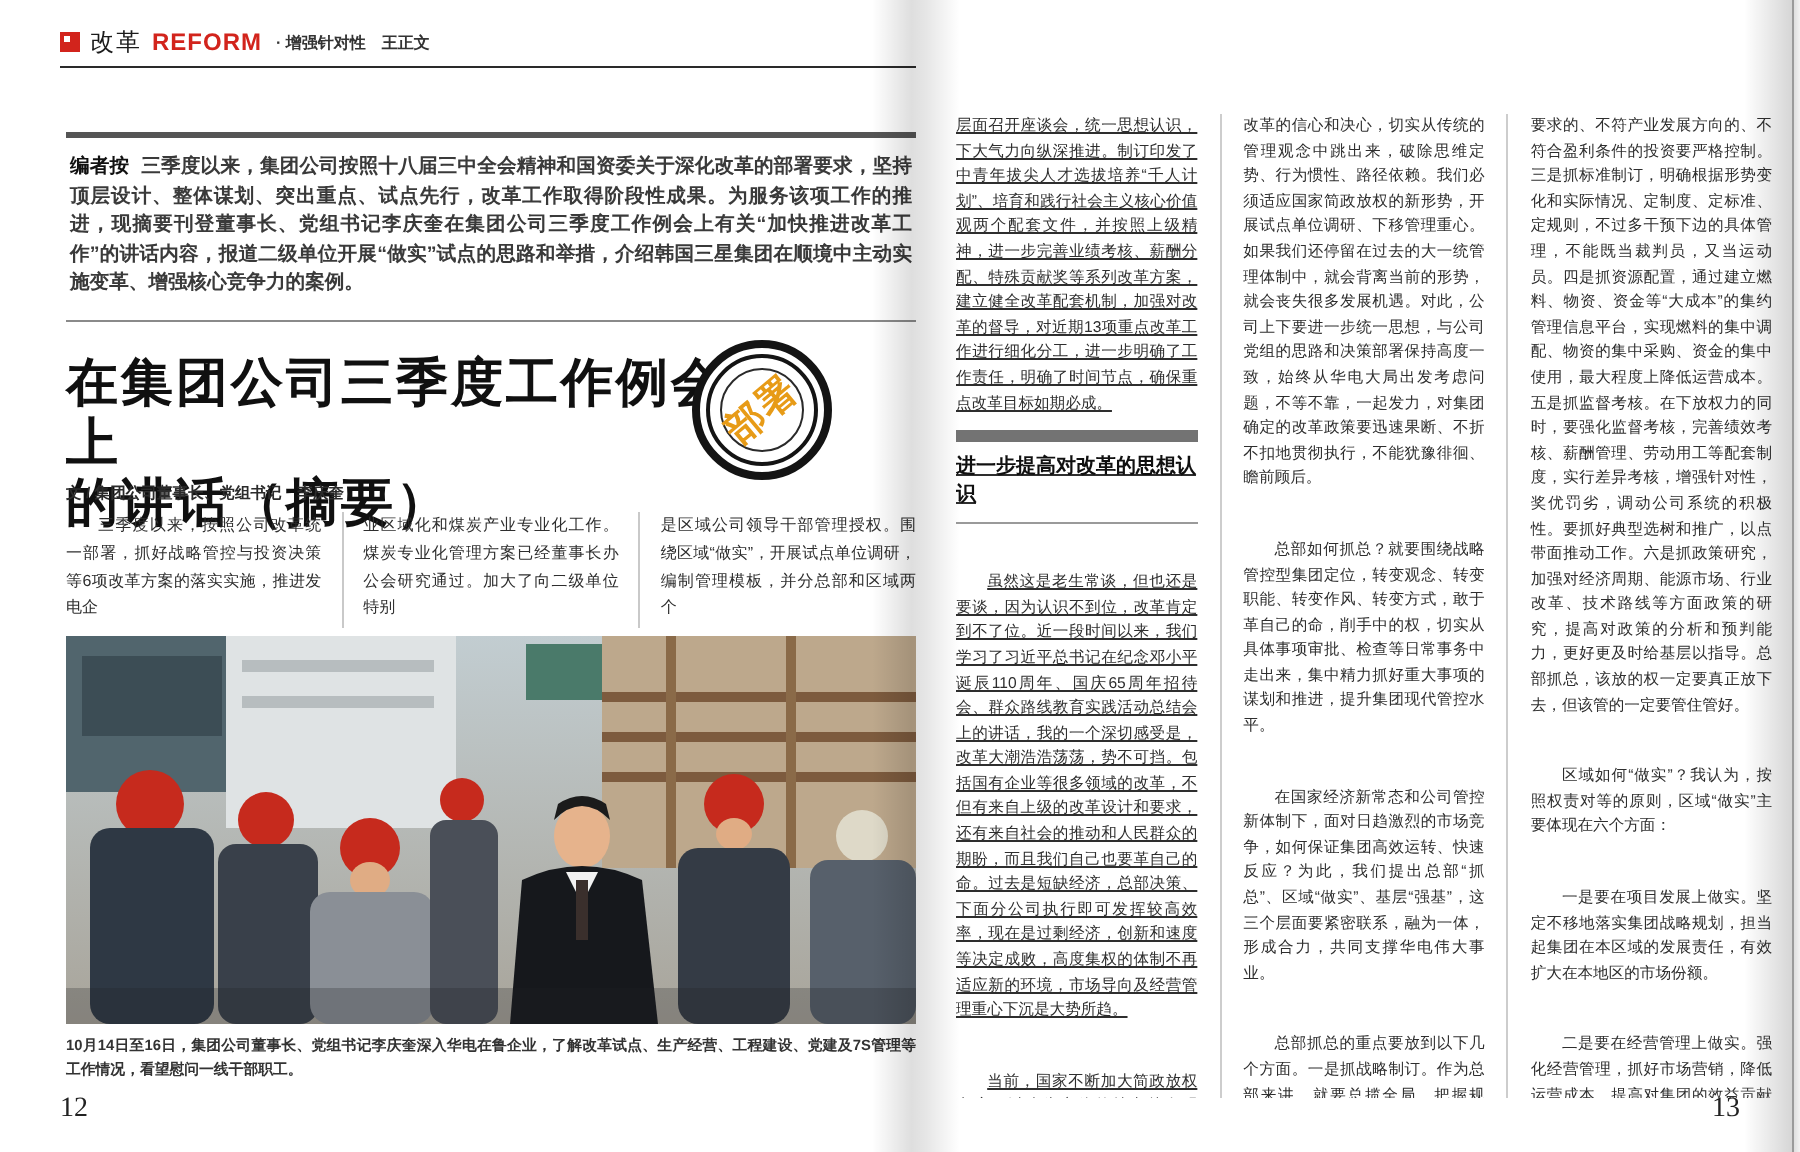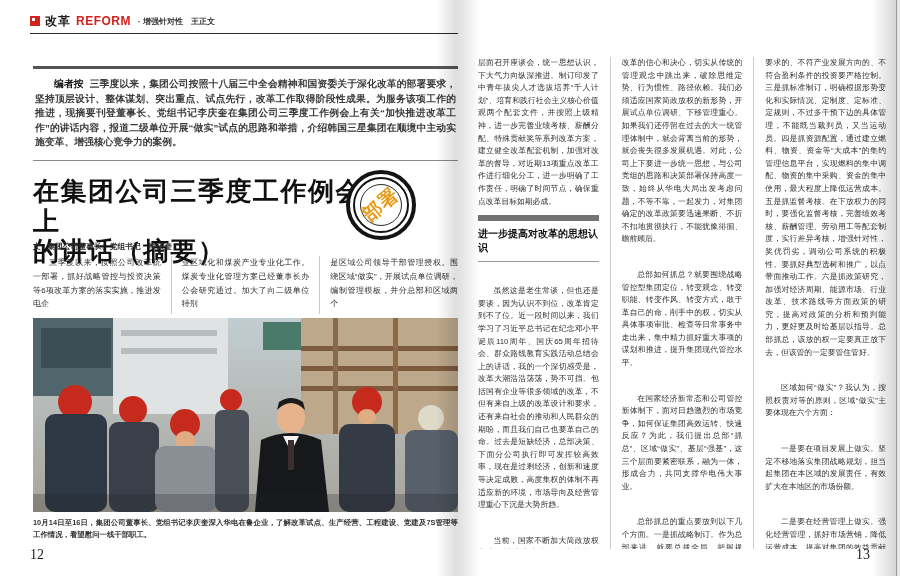--- a/index.html
+++ b/index.html
@@ -11,30 +11,30 @@
   .spine-shadow { position:absolute; left:436px; top:0; width:44px; height:576px;
     background:linear-gradient(90deg, rgba(0,0,0,0) 0%, rgba(0,0,0,0.13) 45%, rgba(0,0,0,0.10) 60%, rgba(0,0,0,0) 100%); }
   .edge-shadow { position:absolute; left:872px; top:0; width:28px; height:576px;
     background:linear-gradient(90deg, rgba(0,0,0,0) 0%, rgba(0,0,0,0.16) 85%, rgba(0,0,0,0.05) 100%); }
   .edge-line { position:absolute; left:896px; top:0; width:1px; height:576px; background:#9a9a9a; }
 
   
   .mag-header { position:absolute; left:30px; top:13px; height:16px; display:flex; align-items:center; gap:5px; }
   .logo { width:10px; height:10px; background:#d2241c; position:relative; }
   .logo:after { content:""; position:absolute; left:2px; top:2px; width:3px; height:3px; background:#fff; }
-  .mag-cn { font-size:12px; font-weight:700; color:#1a1a1a; letter-spacing:1px; }
+  .mag-cn { font-size:12px; font-weight:400; color:#1a1a1a; letter-spacing:1px; }
   .mag-en { font-size:12px; font-weight:800; color:#d2241c; letter-spacing:0.5px; }
   .mag-credit { font-size:8px; font-weight:700; color:#333; margin-left:2px; }
   .header-rule { position:absolute; left:30px; top:33px; width:428px; height:1px; background:#2a2a2a; }
 
   
   .note { position:absolute; left:33px; top:66px; width:425px;
     border-top:3px solid #555; border-bottom:1px solid #8a8a8a; padding:8px 2px 10px 2px; }
   .note-text { font-size:9.8px; line-height:14.6px; font-weight:700; color:#3a3a3a; text-align:justify; }
-  .note-label { color:#111; margin-right:6px;margin-left:19px; }
+  .note-label { color:#111; margin-right:6px; }
 
   
   .headline { position:absolute; left:33px; top:176px; width:330px; font-size:26px; line-height:30px;
     font-weight:800; color:#101010; letter-spacing:1.5px; }
   .stamp { position:absolute; left:346px; top:170px; width:70px; height:70px; border:4px solid #141414;
     border-radius:50%; display:flex; align-items:center; justify-content:center; background:#fff; }
   .stamp-mid { width:56px; height:56px; border:2px solid #141414; border-radius:50%;
     display:flex; align-items:center; justify-content:center; }
   .stamp-inner { width:42px; height:42px; border:1px solid #2a2a2a; border-radius:50%;
     display:flex; align-items:center; justify-content:center; }
@@ -55,21 +55,21 @@
     font-weight:700; color:#333; text-align:justify; }
 
   
   .pageno { position:absolute; font-family:"Liberation Serif","DejaVu Serif",serif; font-size:14px; color:#222; }
   .pageno-left { left:30px; top:547px; }
   .pageno-right { left:856px; top:547px; }
 
   
   .rcols { position:absolute; left:478px; top:57px; width:408px; height:492px; display:flex; }
   .rcol { flex:1; padding:0 11px; overflow:hidden; }
-  .rcol:first-child { padding-left:0; }
+  .rcol:first-child { padding-left:0;text-decoration:underline; }
   .rcol:last-child { padding-right:0; }
   .rcol + .rcol { border-left:1px solid #cdcdcd; }
   .body-para { font-size:7.8px; line-height:12.6px; text-align:justify; color:#2e2e2e; }
   .body-para.indent { text-indent:2em;margin-top:23px; }
   .subhead { font-size:10px; line-height:14px; font-weight:800; color:#101010;
     border-top:6px solid #737373; border-bottom:1px solid #9a9a9a; padding:6px 0; margin:7px 0; }
 </style>
 </head>
 <body>
 

